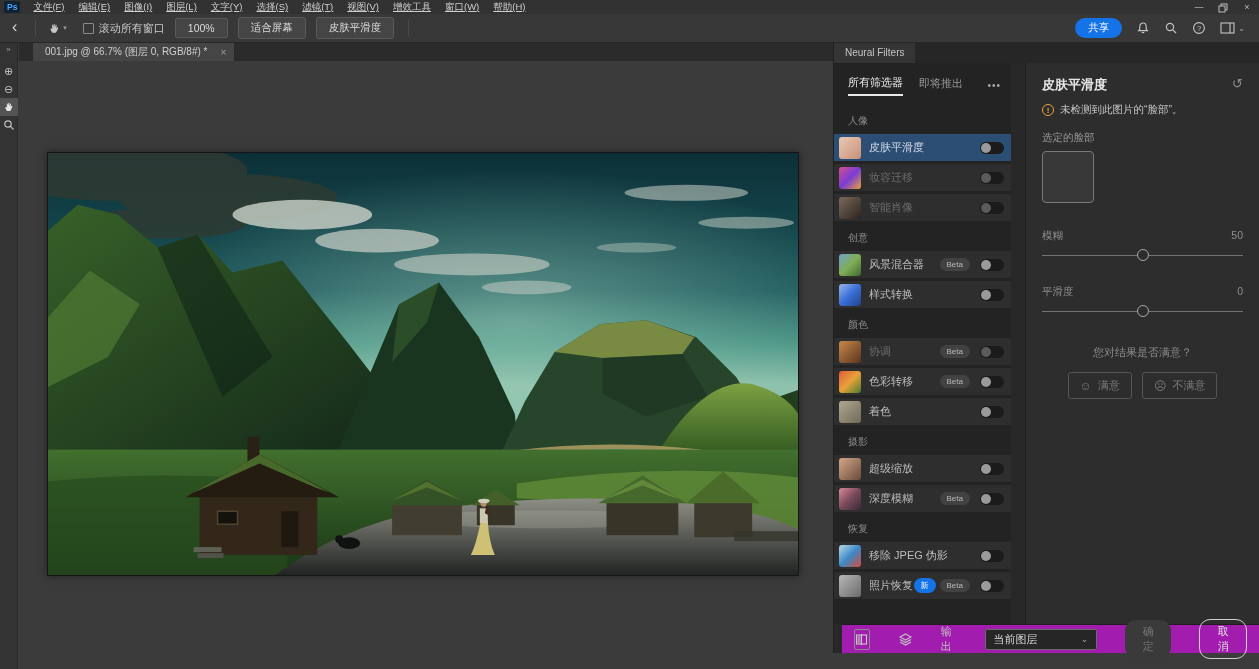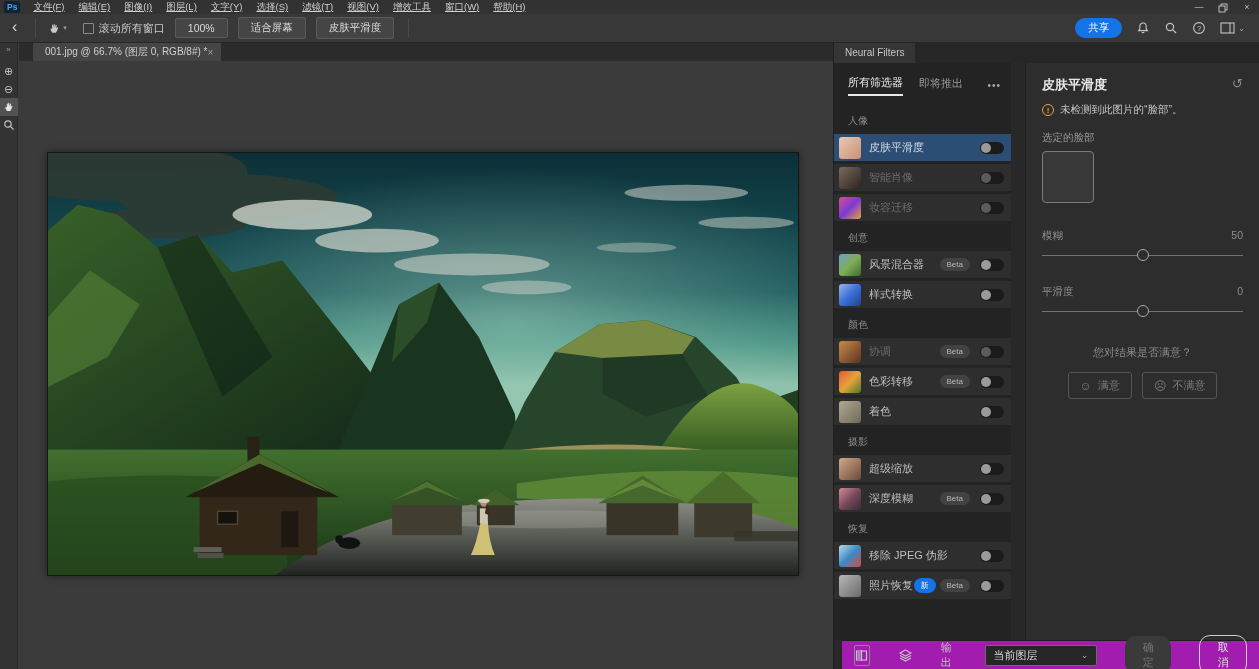--- a/index.html
+++ b/index.html
@@ -35,29 +35,29 @@
   .main { position:absolute; top:43px; left:0; right:0; bottom:0; }
   .toolstrip { position:absolute; left:0; top:0; bottom:0; width:18px; background:#333333;
     border-right:1px solid #292929; display:flex; flex-direction:column; align-items:center; color:#b5b5b5; }
   .strip-expand { font-size:8px; color:#9a9a9a; padding:2px 0 8px 0; }
   .tool { width:18px; height:18px; display:flex; align-items:center; justify-content:center; font-size:11px; color:#c0c0c0; }
   .tool.selected { background:#535353; }
 
   .workarea { position:absolute; left:19px; top:0; right:426px; bottom:0; background:#3b3b3b; }
   .tabbar { position:absolute; top:0; left:0; right:0; height:18px; background:#2b2b2b; display:flex; }
   .doctab { background:#454545; color:#cfcfcf; font-size:10px; display:flex; align-items:center;
-    gap:0; padding:0 8px 0 12px; margin-left:14px; height:18px;text-align:right; }
+    gap:13px; padding:0 8px 0 12px; margin-left:14px; height:18px;text-align:right; }
   .doctab .x { color:#9f9f9f; font-size:10px; }
   .canvas { position:absolute; top:18px; left:0; right:0; bottom:0; background:#3b3b3b; }
   .image-frame { position:absolute; left:28px; top:91px; width:752px; height:424px;
     border:1px solid #161616; box-shadow:0 0 8px rgba(0,0,0,.45); }
   .image-frame svg { display:block; width:100%; height:100%; }
 
   
-  .nf-panel { position:absolute; right:0; top:0; width:426px; bottom:0; background:#282828; border-left:1px solid #1f1f1f; }
+  .nf-panel { position:absolute; right:0; top:0; width:426px; bottom:16px; background:#282828; border-left:1px solid #1f1f1f; }
   .nf-tabbar { position:absolute; top:0; left:0; right:0; height:20px; background:#262626; display:flex; }
   .nf-tab { background:#353535; color:#c5c5c5; font-size:10px; padding:0 11px; line-height:20px; }
   .nf-body { position:absolute; top:20px; left:0; right:0; bottom:29px; display:flex;gap:14px; }
   .nf-list { width:177px; background:#232323; overflow:hidden; }
   .nf-list-header { display:flex; align-items:center; padding:12px 10px 8px 14px; font-size:11px; color:#999; }
   .nf-ltab { margin-right:16px; padding-bottom:4px; }
   .nf-ltab.active { color:#ececec; border-bottom:2px solid #e8e8e8; }
   .nf-more { margin-left:auto; color:#aaa; letter-spacing:1px; font-size:10px; }
   .nf-section-title { font-size:10px; color:#8d8d8d; margin:10px 0 6px 14px; }
   .nf-row { display:flex; align-items:center; height:27px; margin:0 0 3px 0; padding:0 7px 0 5px; background:#2e2e2e; }
@@ -338,31 +338,31 @@
               <div class="nf-row selected">
                 <span class="nf-thumb" style="background: linear-gradient(135deg, rgb(233, 201, 180), rgb(200, 144, 120));"></span>
                 <span class="nf-row-label">皮肤平滑度</span>
                 <span class="nf-badges">
                   <span class="toggle">
                     <span class="knob"></span>
                   </span>
                 </span>
               </div>
               <div class="nf-row disabled">
+                <span class="nf-thumb" style="background: linear-gradient(135deg, rgb(212, 79, 142), rgb(122, 59, 212), rgb(232, 162, 58));"></span>
+                <span class="nf-row-label">妆容迁移</span>
+                <span class="nf-badges">
+                  <span class="toggle">
+                    <span class="knob"></span>
+                  </span>
+                </span>
+              </div>
+              <div class="nf-row disabled">
                 <span class="nf-thumb" style="background: linear-gradient(135deg, rgb(122, 106, 92), rgb(44, 36, 30));"></span>
                 <span class="nf-row-label">智能肖像</span>
-                <span class="nf-badges">
-                  <span class="toggle">
-                    <span class="knob"></span>
-                  </span>
-                </span>
-              </div>
-              <div class="nf-row disabled">
-                <span class="nf-thumb" style="background: linear-gradient(135deg, rgb(212, 79, 142), rgb(122, 59, 212), rgb(232, 162, 58));"></span>
-                <span class="nf-row-label">妆容迁移</span>
                 <span class="nf-badges">
                   <span class="toggle">
                     <span class="knob"></span>
                   </span>
                 </span>
               </div>
               <div class="nf-section-title">创意</div>
               <div class="nf-row">
                 <span class="nf-thumb" style="background: linear-gradient(135deg, rgb(111, 160, 200), rgb(127, 174, 87), rgb(63, 106, 46));"></span>
                 <span class="nf-row-label">风景混合器</span>

